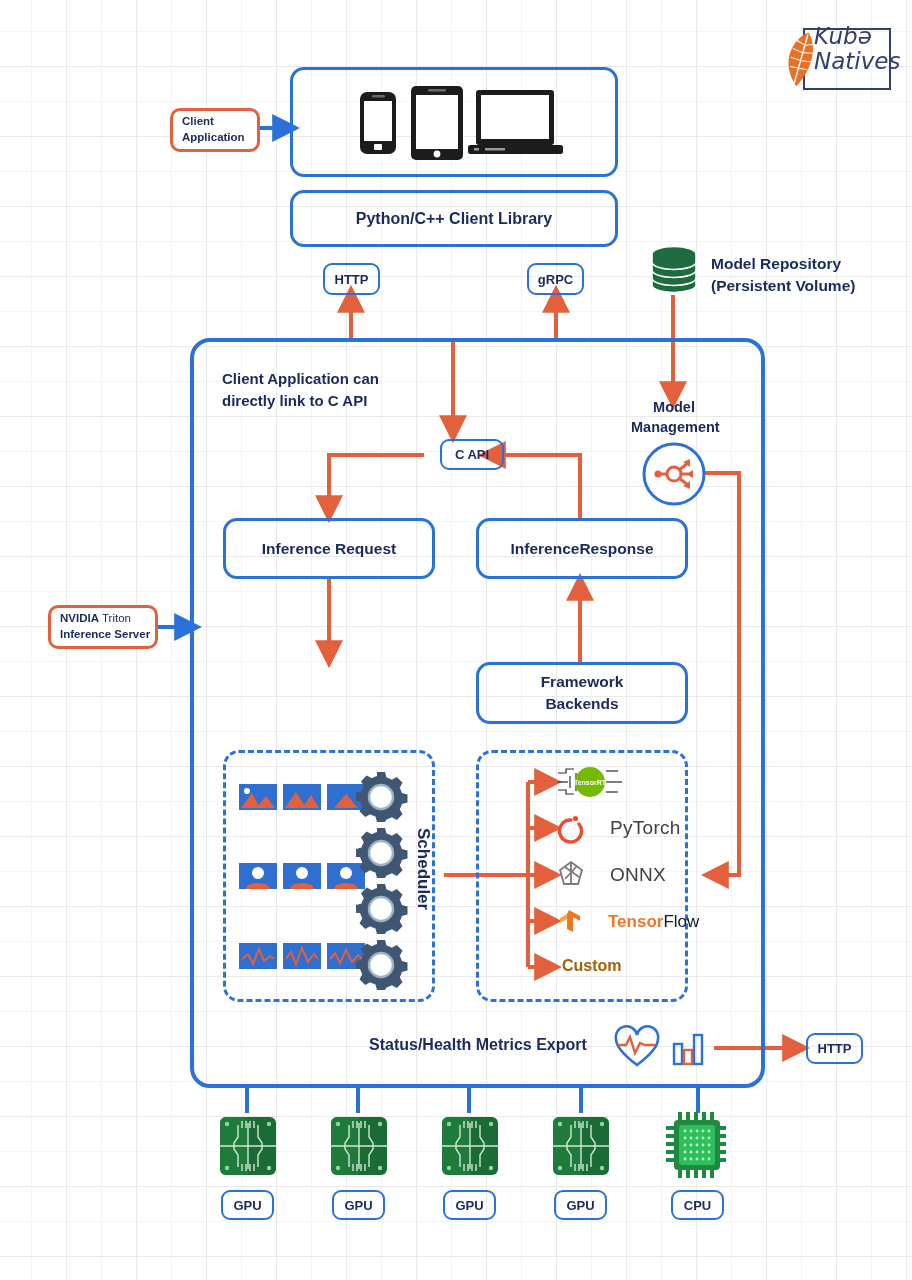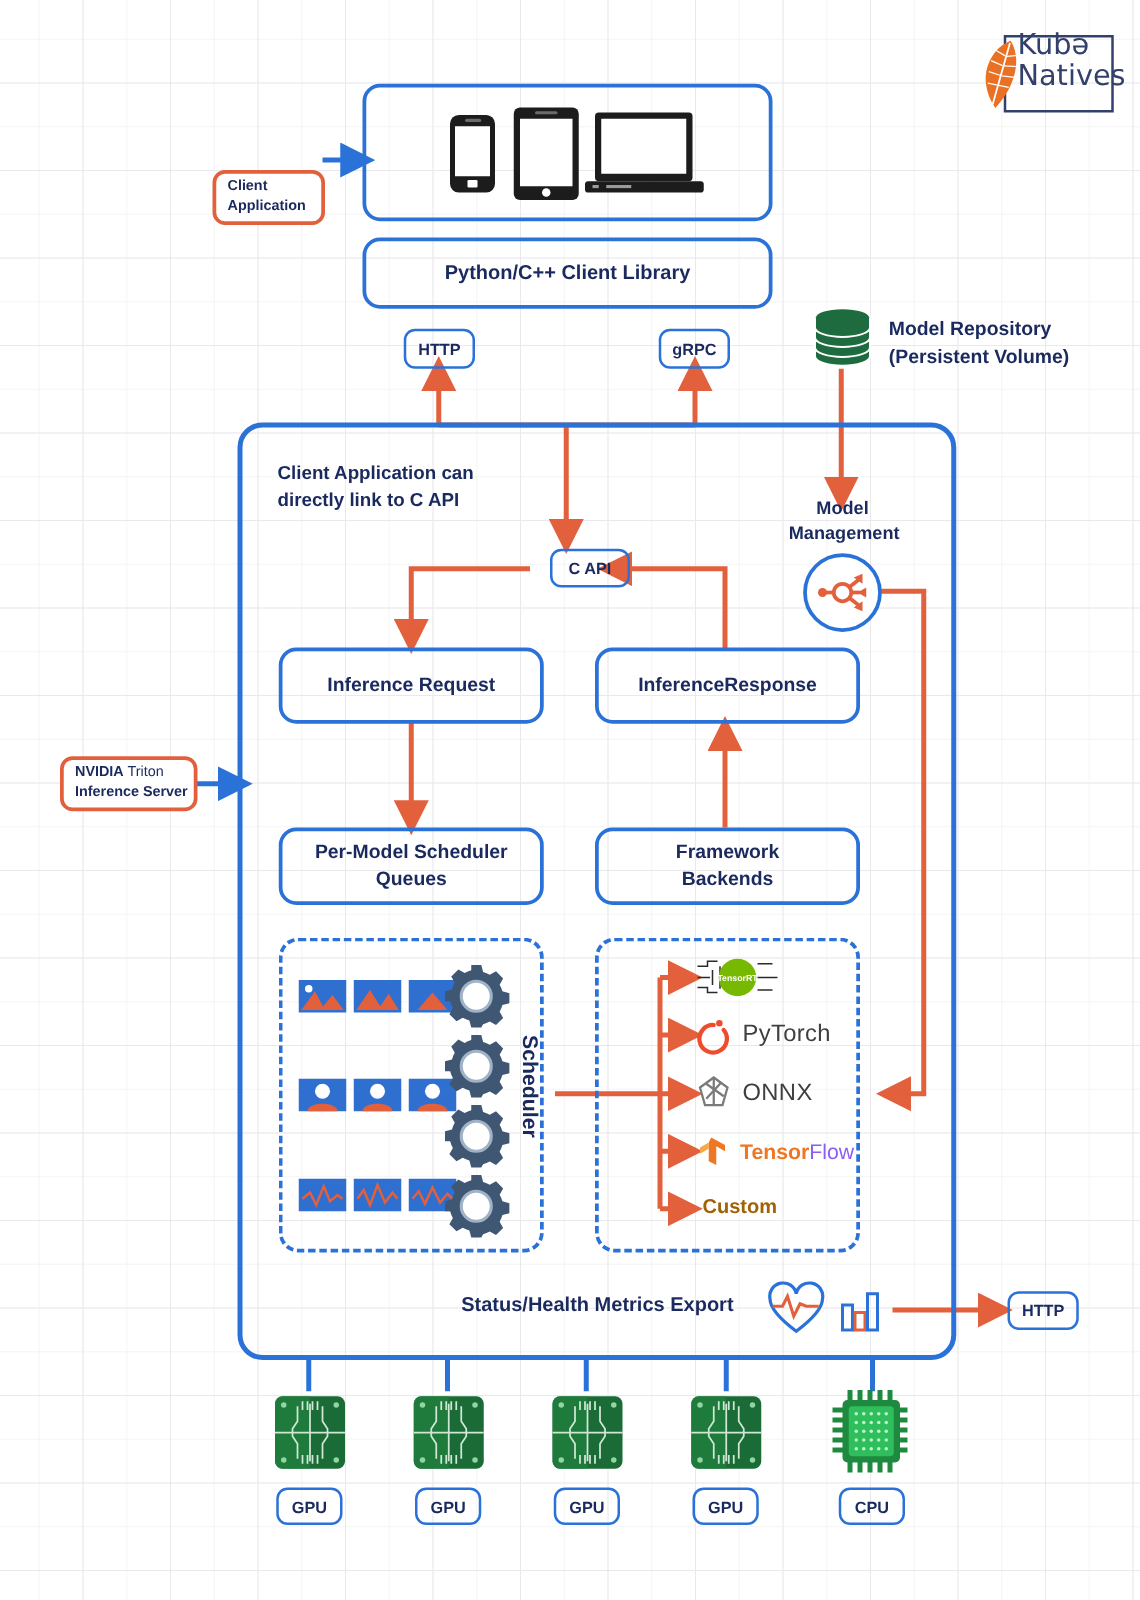--- a/index.html
+++ b/index.html
@@ -38,23 +38,23 @@
   }
   .dashbox{
     border:3px dashed #2b72d8;border-radius:16px;
   }
   .label{position:absolute;color:#1b2a5e;font-weight:bold;}
   .nv-reg{font-weight:normal;}
   .vert{
     writing-mode:vertical-rl;text-orientation:mixed;
     color:#1b2a5e;font-weight:bold;font-size:17px;
   }
-  .fw-row{position:absolute;display:flex;align-items:center;gap:8px;}
+  .fw-row{position:absolute;display:flex;align-items:center;gap:24px;}
   .fw-text{font-size:19px;color:#3f3f3f;letter-spacing:.3px;}
-  .logo-wrap{position:absolute;}
+  .logo-wrap{position:absolute;font-style:italic;}
   .logo-box{
     position:absolute;left:33px;top:6px;width:88px;height:62px;
     border:2px solid #33406b;box-sizing:border-box;
   }
   .logo-text{
     position:absolute;left:44px;top:2px;color:#33406b;
     font-size:23px;line-height:1.08;font-family:"DejaVu Sans", sans-serif;
   }
 </style>
 </head>
@@ -140,21 +140,21 @@
             <path d="M24,40 L16,41"></path>
         </g>
       </g>
     </svg>
     <div class="logo-text">
       <div>Kubə</div>
       <div>Natives</div>
     </div>
   </div>
 
-  <div class="node orangebox" style="left:170px;top:108px;width:90px;height:44px;margin-top:28px;">
+  <div class="node orangebox" style="left:170px;top:108px;width:90px;height:44px;">
     <div>
       <div>Client</div>
       <div>Application</div>
     </div>
   </div>
 
   <div class="node bluebox" style="left:290px;top:67px;width:328px;height:110px;">
     <svg width="225" height="80">
 
       <g fill="#1c1c1c">
@@ -244,26 +244,20 @@
     <span>C API</span>
   </div>
 
   <div class="node bluebox" style="left:223px;top:518px;width:212px;height:61px;font-size:15.5px;">
     <span>Inference Request</span>
   </div>
   <div class="node bluebox" style="left:476px;top:518px;width:212px;height:61px;font-size:15.5px;">
     <span>InferenceResponse</span>
   </div>
 
-  <div class="node bluebox" style="left:223px;top:662px;width:212px;height:62px;font-size:15.5px;line-height:1.42;">
-    <div>
-      <div>Per-Model Scheduler</div>
-      <div>Queues</div>
-    </div>
-  </div>
   <div class="node bluebox" style="left:476px;top:662px;width:212px;height:62px;font-size:15.5px;line-height:1.42;">
     <div>
       <div>Framework</div>
       <div>Backends</div>
     </div>
   </div>
 
   <div class="node dashbox" style="left:223px;top:750px;width:212px;height:252px;"></div>
 
   <svg width="200" height="240" style="position:absolute;left:230px;top:757px;">
@@ -365,21 +359,21 @@
     </svg>
     <span class="fw-text">ONNX</span>
   </div>
 
   <div class="fw-row" style="left:556px;top:908px;">
     <svg width="28" height="28">
       <path d="M13,2 L24,8 L24,13 L17,9 L17,24 L11,21 L11,6 Z" fill="#ef7622"></path>
       <path d="M11,6 L4,10 L4,15 L11,11 Z" fill="#f7a64a"></path>
     </svg>
     <span style="font-size:17px;">
-      <span style="color:#ef7622;font-weight:bold;">Tensor</span><span style="color:#8b5cf6;">Flow</span>
+      <span style="color:#ef7622;font-weight:bold;">Tensor</span><span style="color:#0f172a;">Flow</span>
     </span>
   </div>
 
   <div class="fw-row" style="left:562px;top:957px;">
     <span style="font-size:16px;font-weight:bold;color:#a16207;">Custom</span>
   </div>
 
   <div class="label" style="left:369px;top:1036px;font-size:16px;">Status/Health Metrics Export</div>
   <svg width="48" height="44" style="position:absolute;left:613px;top:1025px;">
     <path d="M24,40 C8,28 3,20 3,14 A10,10 0 0,1 24,10 A10,10 0 0,1 45,14 C45,20 40,28 24,40 Z" fill="none" stroke="#2b72d8" stroke-width="2.6"></path>

